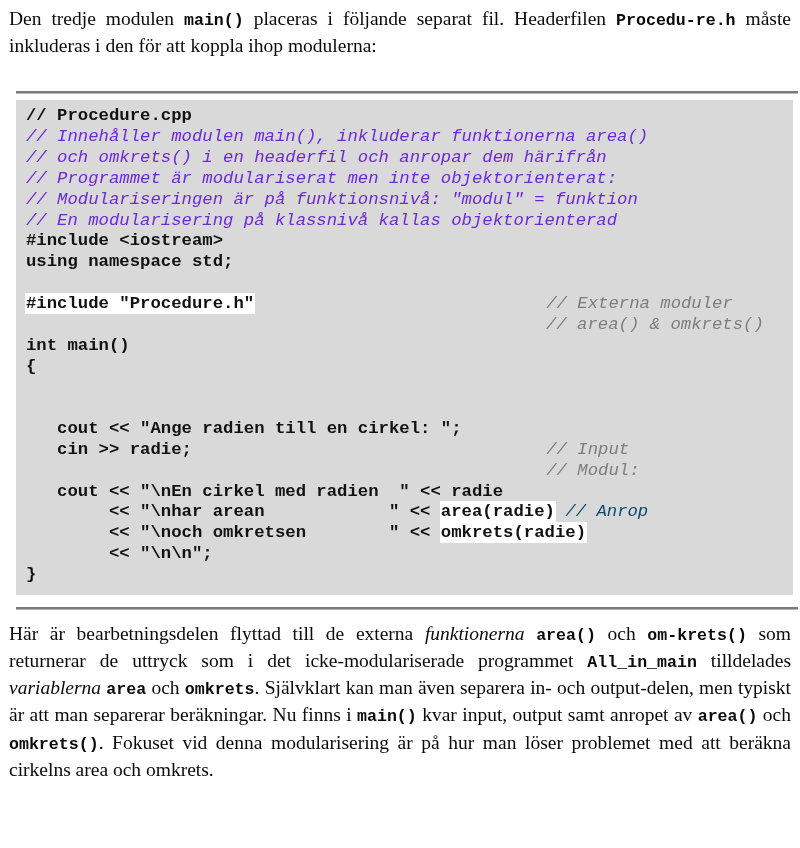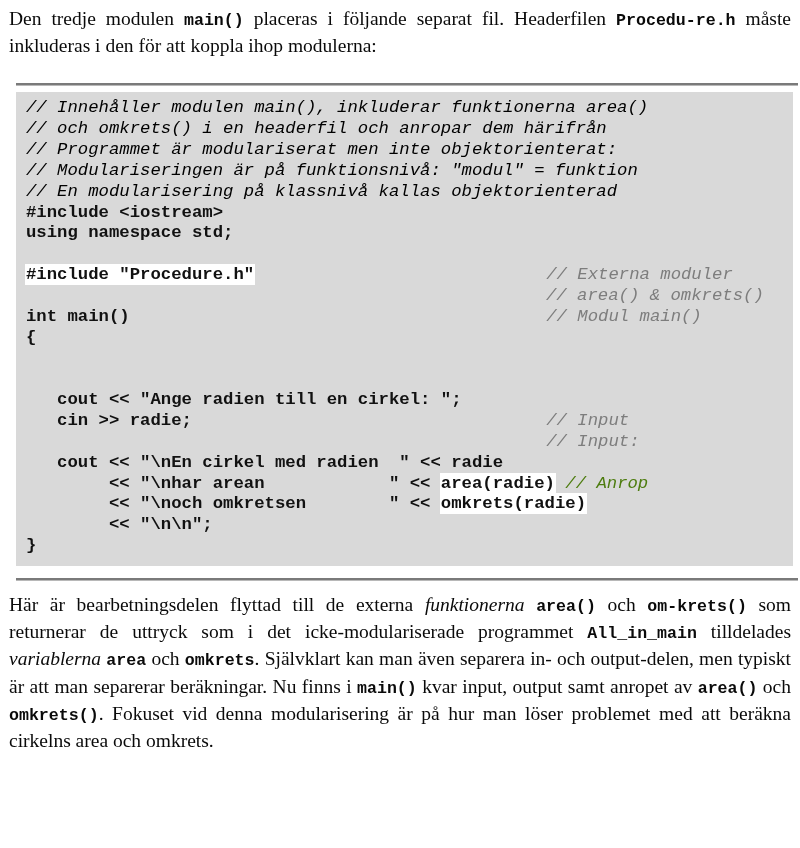--- a/index.html
+++ b/index.html
@@ -25,21 +25,21 @@
 
   
   .prose {
     font-family: "Liberation Serif", "DejaVu Serif", serif;
     font-size: 19.5px;
     line-height: 25.2px;
     text-align: justify;
     text-justify: inter-word;
     color: #0a0a0a;
     margin: 0;
-    padding: 8px 1px;
+    padding: 16px 1px;
     hyphens: manual;
   }
   .prose.intro {
     padding-top: 6px;
   }
   .prose.outro {
     padding-top: 5px;
   }
 
   
@@ -89,74 +89,75 @@
     display: inline;
   }
   
   .c-code {
     font-weight: bold;
     color: #111111;
   }
   
   .c-comment {
     font-style: italic;
-    color: #000000;
+    color: #6d28d9;
     font-weight: normal;
   }
   
   .hl {
     background: #ffffff;
     box-shadow: 0 0 0 1px #ffffff;
   }
   
   .code-line .comment-col {
     position: absolute;
     left: 515px;
     top: 0;
     font-style: italic;
     color: #7d7d7d;
     font-weight: normal;
     white-space: pre;
     margin-left: 21px;
   }
   .code-line .comment-inline {
     font-style: italic;
-    color: #4d7c0f;
+    color: #0c4a6e;
     font-weight: normal;
     white-space: pre;
   }
   .code-line.blank { color: transparent; }
 </style>
 </head>
 <body>
 
 <div class="page">
 
   <p class="prose intro"><span>Den tredje modulen </span><code class="mono">main()</code><span> placeras i följande separat fil. Headerfilen </span><code class="mono">Procedu-</code><code class="mono">re.h</code><span> måste inkluderas i den för att koppla ihop modulerna:</span></p>
 
   <div class="rule top"></div>
 
   <div class="codeblock" id="codeblock">
+      <div class="code-line"><span class="seg c-code">// Procedure.cpp</span></div>
       <div class="code-line"><span class="seg c-comment">// Innehåller modulen main(), inkluderar funktionerna area()</span></div>
       <div class="code-line"><span class="seg c-comment">// och omkrets() i en headerfil och anropar dem härifrån</span></div>
       <div class="code-line"><span class="seg c-comment">// Programmet är modulariserat men inte objektorienterat:</span></div>
       <div class="code-line"><span class="seg c-comment">// Modulariseringen är på funktionsnivå: "modul" = funktion</span></div>
       <div class="code-line"><span class="seg c-comment">// En modularisering på klassnivå kallas objektorienterad</span></div>
       <div class="code-line"><span class="seg c-code">#include &lt;iostream&gt;</span></div>
       <div class="code-line"><span class="seg c-code">using namespace std;</span></div>
       <div class="code-line blank">&nbsp;</div>
       <div class="code-line"><span class="seg c-code hl">#include "Procedure.h"</span><span class="comment-col" style="left: 509.2px;">// Externa moduler</span></div>
       <div class="code-line blank"><span class="comment-col" style="left: 509px; text-align: center;">// area() &amp; omkrets()</span></div>
-      <div class="code-line"><span class="seg c-code">int main()</span><span class="comment-col" style="left: 509.2px;">// Modul main()</span></div>
+      <div class="code-line"><span class="seg c-code">int main()</span></div>
       <div class="code-line"><span class="seg c-code">{</span></div>
       <div class="code-line"></div>
       <div class="code-line blank">&nbsp;</div>
       <div class="code-line"><span class="seg c-code">   cout &lt;&lt; "Ange radien till en cirkel: ";</span></div>
       <div class="code-line"><span class="seg c-code">   cin &gt;&gt; radie;</span><span class="comment-col" style="left: 509.2px;">// Input</span></div>
-      <div class="code-line blank"><span class="comment-col" style="left: 509.2px;">// Input:</span></div>
+      <div class="code-line blank"><span class="comment-col" style="left: 509.2px;">// Modul:</span></div>
       <div class="code-line"><span class="seg c-code">   cout &lt;&lt; "\nEn cirkel med radien  " &lt;&lt; radie</span></div>
       <div class="code-line"><span class="seg c-code">        &lt;&lt; "\nhar arean            " &lt;&lt; </span><span class="seg c-code hl">area(radie)</span><span class="comment-inline"> // Anrop</span></div>
       <div class="code-line"><span class="seg c-code">        &lt;&lt; "\noch omkretsen        " &lt;&lt; </span><span class="seg c-code hl">omkrets(radie)</span></div>
       <div class="code-line"><span class="seg c-code">        &lt;&lt; "\n\n";</span></div>
       <div class="code-line"><span class="seg c-code">}</span></div>
     </div>
 
   <div class="rule bottom"></div>
 
   <p class="prose outro"><span>Här är bearbetningsdelen flyttad till de externa </span><em>funktionerna</em><span> </span><code class="mono">area()</code><span> och </span><code class="mono">om-</code><code class="mono">krets()</code><span> som returnerar de uttryck som i det icke-modulariserade programmet </span><code class="mono">All_in_main</code><span> tilldelades </span><em>variablerna</em><span> </span><code class="mono">area</code><span> och </span><code class="mono">omkrets</code><span>. Självklart kan man även separera in- och output-delen, men typiskt är att man separerar beräkningar. Nu finns i </span><code class="mono">main()</code><span> kvar input, output samt anropet av </span><code class="mono">area()</code><span> och </span><code class="mono">omkrets()</code><span>. Fokuset vid denna modularisering är på hur man löser problemet med att beräkna cirkelns area och omkrets.</span></p>

